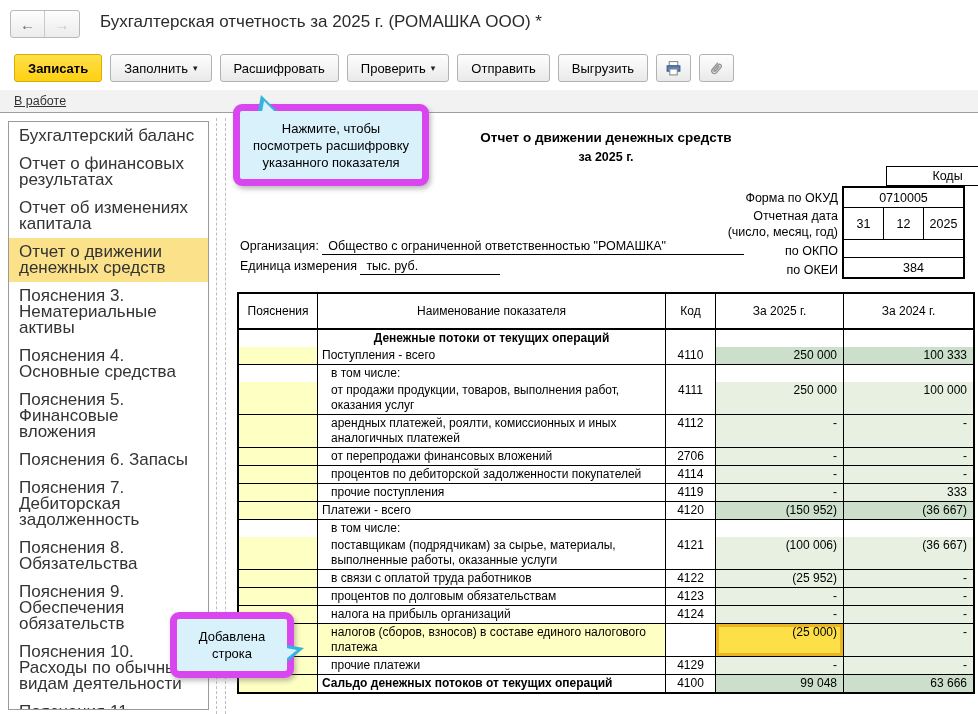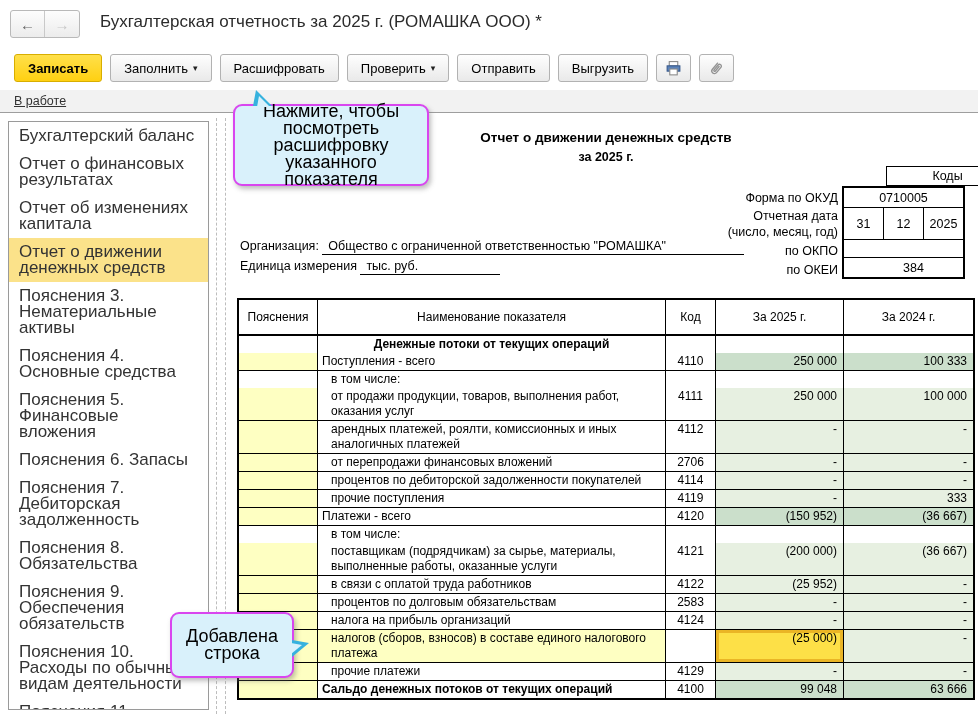--- a/index.html
+++ b/index.html
@@ -63,21 +63,21 @@
   .codes-labels .l-okud{margin-bottom:2px;}
   .codes-labels .l-okpo{margin-top:3px;margin-bottom:3px;}
 
   .org-line{position:absolute;left:240px;top:239px;font-size:12.5px;white-space:nowrap;}
   .unit-line{position:absolute;left:240px;top:259px;font-size:12.5px;white-space:nowrap;}
   .u-val{display:inline-block;border-bottom:1px solid #000;padding:0 4px 1px 6px;}
   .org-line .u-val{min-width:412px;}
   .unit-line .u-val{min-width:130px;}
 
   
-  .tbl{position:absolute;left:237px;top:298px;width:738px;border:2px solid #000;box-sizing:border-box;
+  .tbl{position:absolute;left:237px;top:292px;width:738px;border:2px solid #000;box-sizing:border-box;
        font-size:12px;background:#fff;}
   .thead{display:flex;border-bottom:2px solid #000;}
   .thead .c{display:flex;align-items:center;justify-content:center;text-align:center;height:34px;}
   .r{display:flex;border-top:1px solid #000;}
   .r.nb{border-top:none;}
   .c{border-left:1px solid #000;box-sizing:border-box;padding:1px 4px;line-height:15px;}
   .c:first-child{border-left:none;}
   .c1{width:78px;flex:none;}
   .c2{flex:1;min-width:0;}
   .c3{width:50px;flex:none;text-align:center;}
@@ -87,22 +87,22 @@
   .c2.center{text-align:center;}
   .b{font-weight:bold;}
   .r.total .c1,.r.detail .c1{background:#feffc2;}
   .r.total .c4,.r.total .c5{background:#cbdfcb;}
   .r.detail .c4,.r.detail .c5{background:#e7f0e1;}
   .r.added .c1,.r.added .c2{background:#feffc2;}
   .r.added .c4{background:#fde047;box-shadow:inset 0 0 0 3px #eab525;}
   .r.added .c5{background:#e7f0e1;}
 
   
-  .callout{position:absolute;background:#d9f1fb;border:2px solid #d946ef;border-radius:9px;
-           box-shadow:2px 3px 5px rgba(110,110,110,.45);font-size:18px;color:#000;text-align:center;
+  .callout{position:absolute;background:#d9f1fb;border:7px solid #d946ef;border-radius:9px;
+           box-shadow:2px 3px 5px rgba(110,110,110,.45);font-size:13px;color:#000;text-align:center;
            display:flex;align-items:center;justify-content:center;padding:6px 8px;z-index:20;
            box-sizing:border-box;line-height:17px;}
   .tip-decrypt{left:233px;top:104px;width:196px;height:82px;}
   .tip-added{left:170px;top:612px;width:124px;height:66px;}
   .tail{position:absolute;width:0;height:0;}
   .tail.up-o{top:-16px;left:18px;border-left:3px solid transparent;border-right:16px solid transparent;
              border-bottom:16px solid #36b2de;}
   .tail.up-i{top:-10px;left:22px;border-left:2px solid transparent;border-right:11px solid transparent;
              border-bottom:11px solid #d9f1fb;}
   .tail.rt-o{right:-17px;top:26px;border-top:3px solid transparent;border-bottom:14px solid transparent;
@@ -284,34 +284,34 @@
           <div class="c c1"></div>
           <div class="c c2 ind">в том числе:</div>
           <div class="c c3"></div>
           <div class="c c4"></div>
           <div class="c c5"></div>
         </div>
         <div class="r data nb detail">
           <div class="c c1"></div>
           <div class="c c2 ind">поставщикам (подрядчикам) за сырье, материалы, выполненные работы, оказанные услуги</div>
           <div class="c c3">4121</div>
-          <div class="c c4">(200 000)</div>
+          <div class="c c4">(100 006)</div>
           <div class="c c5">(36 667)</div>
         </div>
         <div class="r data detail">
           <div class="c c1"></div>
           <div class="c c2 ind">в связи с оплатой труда работников</div>
           <div class="c c3">4122</div>
           <div class="c c4">(25 952)</div>
           <div class="c c5">-</div>
         </div>
         <div class="r data detail">
           <div class="c c1"></div>
           <div class="c c2 ind">процентов по долговым обязательствам</div>
-          <div class="c c3">2583</div>
+          <div class="c c3">4123</div>
           <div class="c c4">-</div>
           <div class="c c5">-</div>
         </div>
         <div class="r data detail">
           <div class="c c1"></div>
           <div class="c c2 ind">налога на прибыль организаций</div>
           <div class="c c3">4124</div>
           <div class="c c4">-</div>
           <div class="c c5">-</div>
         </div>

